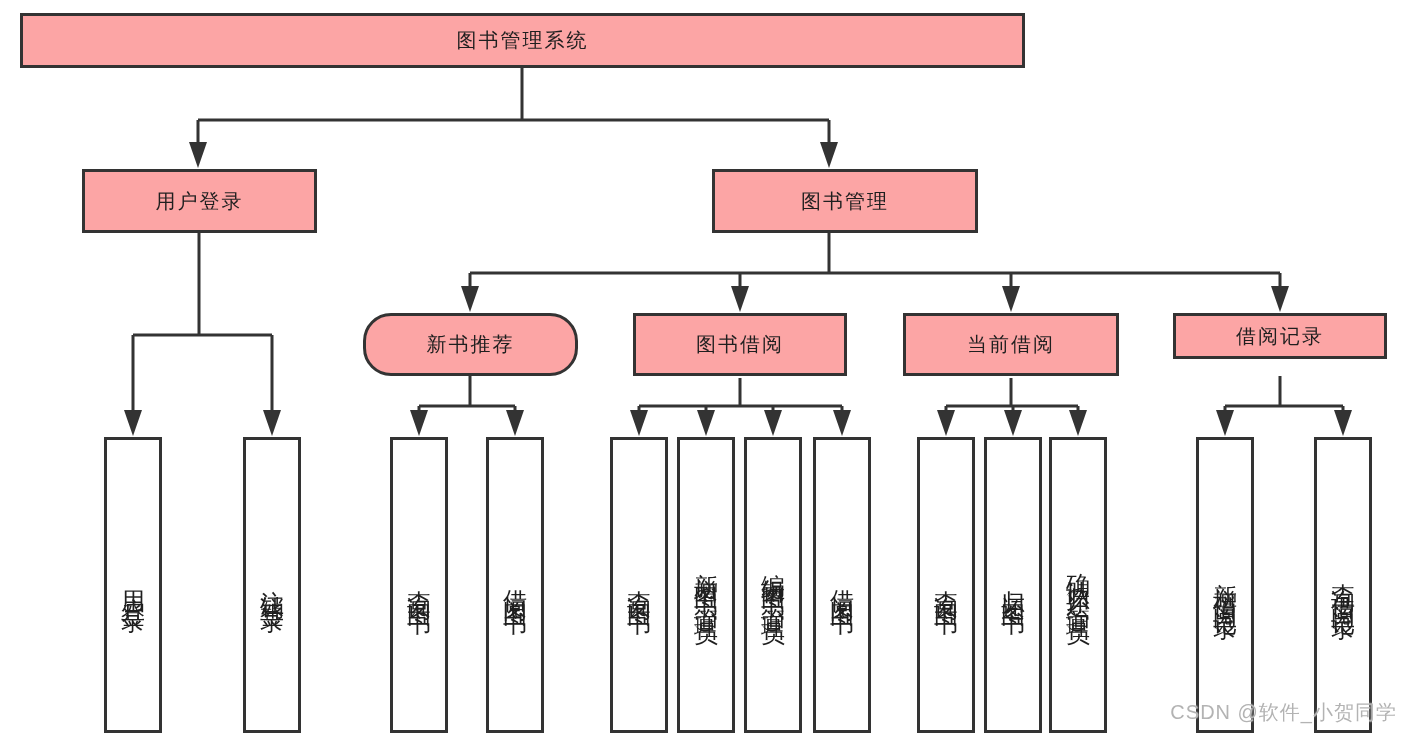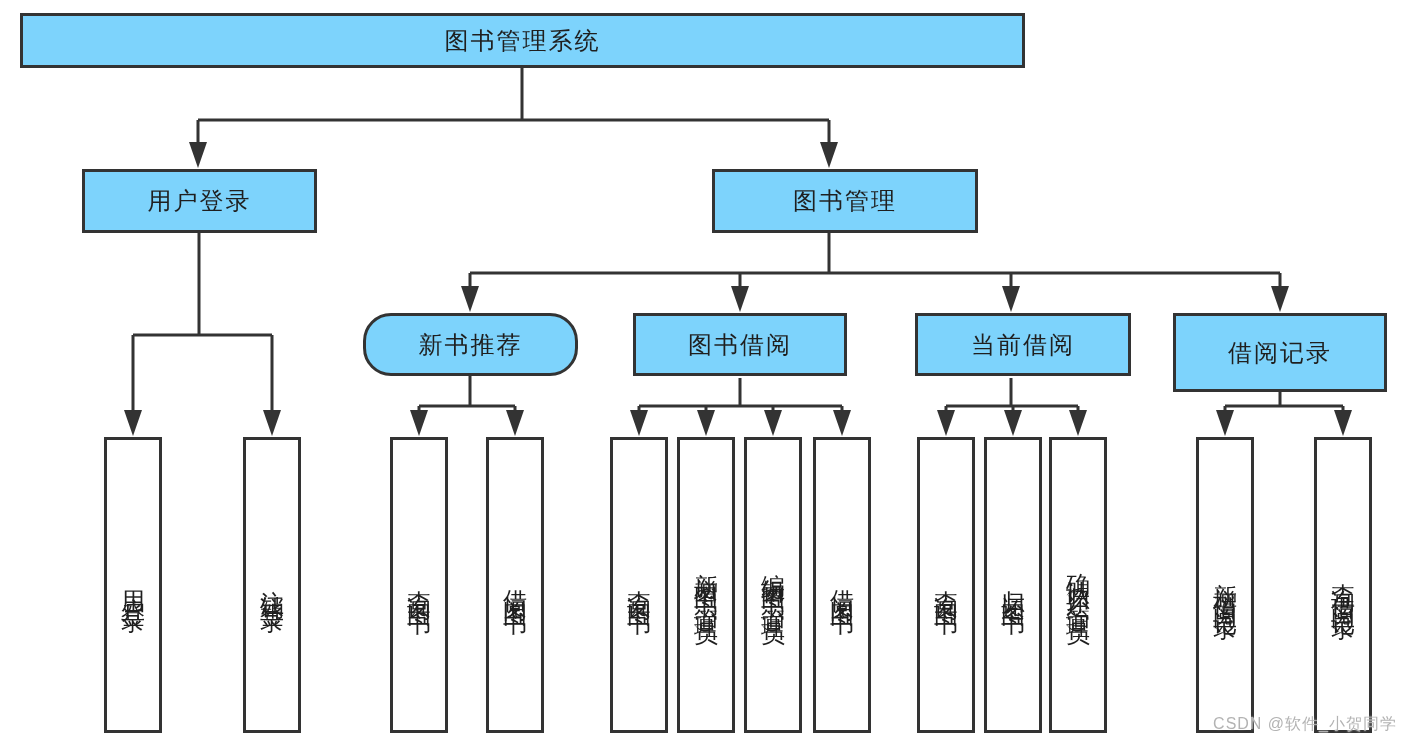--- a/index.html
+++ b/index.html
@@ -2,34 +2,34 @@
 <html><head>
 <meta charset="utf-8">
 <style>
   html,body{margin:0;padding:0;background:#ffffff;}
   .canvas{
     position:relative;width:1405px;height:747px;background:#ffffff;overflow:hidden;
     font-family:"Liberation Sans","DejaVu Sans",sans-serif;
   }
   .wires{position:absolute;left:0;top:0;width:1405px;height:747px;}
   .hbox{
-    position:absolute;box-sizing:border-box;border:3px solid #333333;background:#7dd3fc;
+    position:absolute;box-sizing:border-box;border:3px solid #333333;background:#fca5a5;
     display:flex;align-items:center;justify-content:center;
-    font-size:24px;color:#1f1f1f;letter-spacing:2px;white-space:nowrap;
+    font-size:20px;color:#1f1f1f;letter-spacing:2px;white-space:nowrap;
   }
   .vbox{
     position:absolute;top:437px;height:296px;width:58px;
     box-sizing:border-box;border:3px solid #333333;background:#ffffff;
     writing-mode:vertical-rl;text-orientation:mixed;
     display:flex;align-items:center;justify-content:center;
     font-size:24px;line-height:1;letter-spacing:7px;color:#1f1f1f;
   }
   .watermark{
-    position:absolute;right:8px;bottom:12px;
-    font-size:16px;color:#b3b3b3;letter-spacing:1px;white-space:nowrap;
+    position:absolute;right:8px;bottom:21px;
+    font-size:20px;color:#b3b3b3;letter-spacing:1px;white-space:nowrap;
     text-shadow:0 0 2px #ffffff;
   }
 </style>
 </head>
 <body>
 
 <div class="canvas">
 
   <svg class="wires" viewBox="0 0 1405 747" xmlns="http://www.w3.org/2000/svg">
     <g stroke="#333333" stroke-width="3" fill="none">
@@ -71,22 +71,22 @@
     </g>
   </svg>
 
   <div class="hbox" style="left:20px;top:13px;width:1005px;height:55px;">图书管理系统</div>
 
   <div class="hbox" style="left:82px;top:169px;width:235px;height:64px;">用户登录</div>
   <div class="hbox" style="left:712px;top:169px;width:266px;height:64px;">图书管理</div>
 
   <div class="hbox" style="left:363px;top:313px;width:215px;height:63px;border-radius:28px;">新书推荐</div>
   <div class="hbox" style="left:633px;top:313px;width:214px;height:63px;">图书借阅</div>
-  <div class="hbox" style="left:903px;top:313px;width:216px;height:63px;margin-left:12px;">当前借阅</div>
-  <div class="hbox" style="left:1173px;top:313px;width:214px;height:79px;">借阅记录</div>
+  <div class="hbox" style="left:903px;top:313px;width:216px;height:63px;">当前借阅</div>
+  <div class="hbox" style="left:1173px;top:313px;width:214px;height:46px;">借阅记录</div>
 
   <div class="vbox" style="left:104px;">用户登录</div>
   <div class="vbox" style="left:243px;">注销登录</div>
 
   <div class="vbox" style="left:390px;">查询图书</div>
   <div class="vbox" style="left:486px;">借阅图书</div>
 
   <div class="vbox" style="left:610px;">查询图书</div>
   <div class="vbox" style="left:677px;">新增图书（管理员）</div>
   <div class="vbox" style="left:744px;">编辑图书（管理员）</div>

